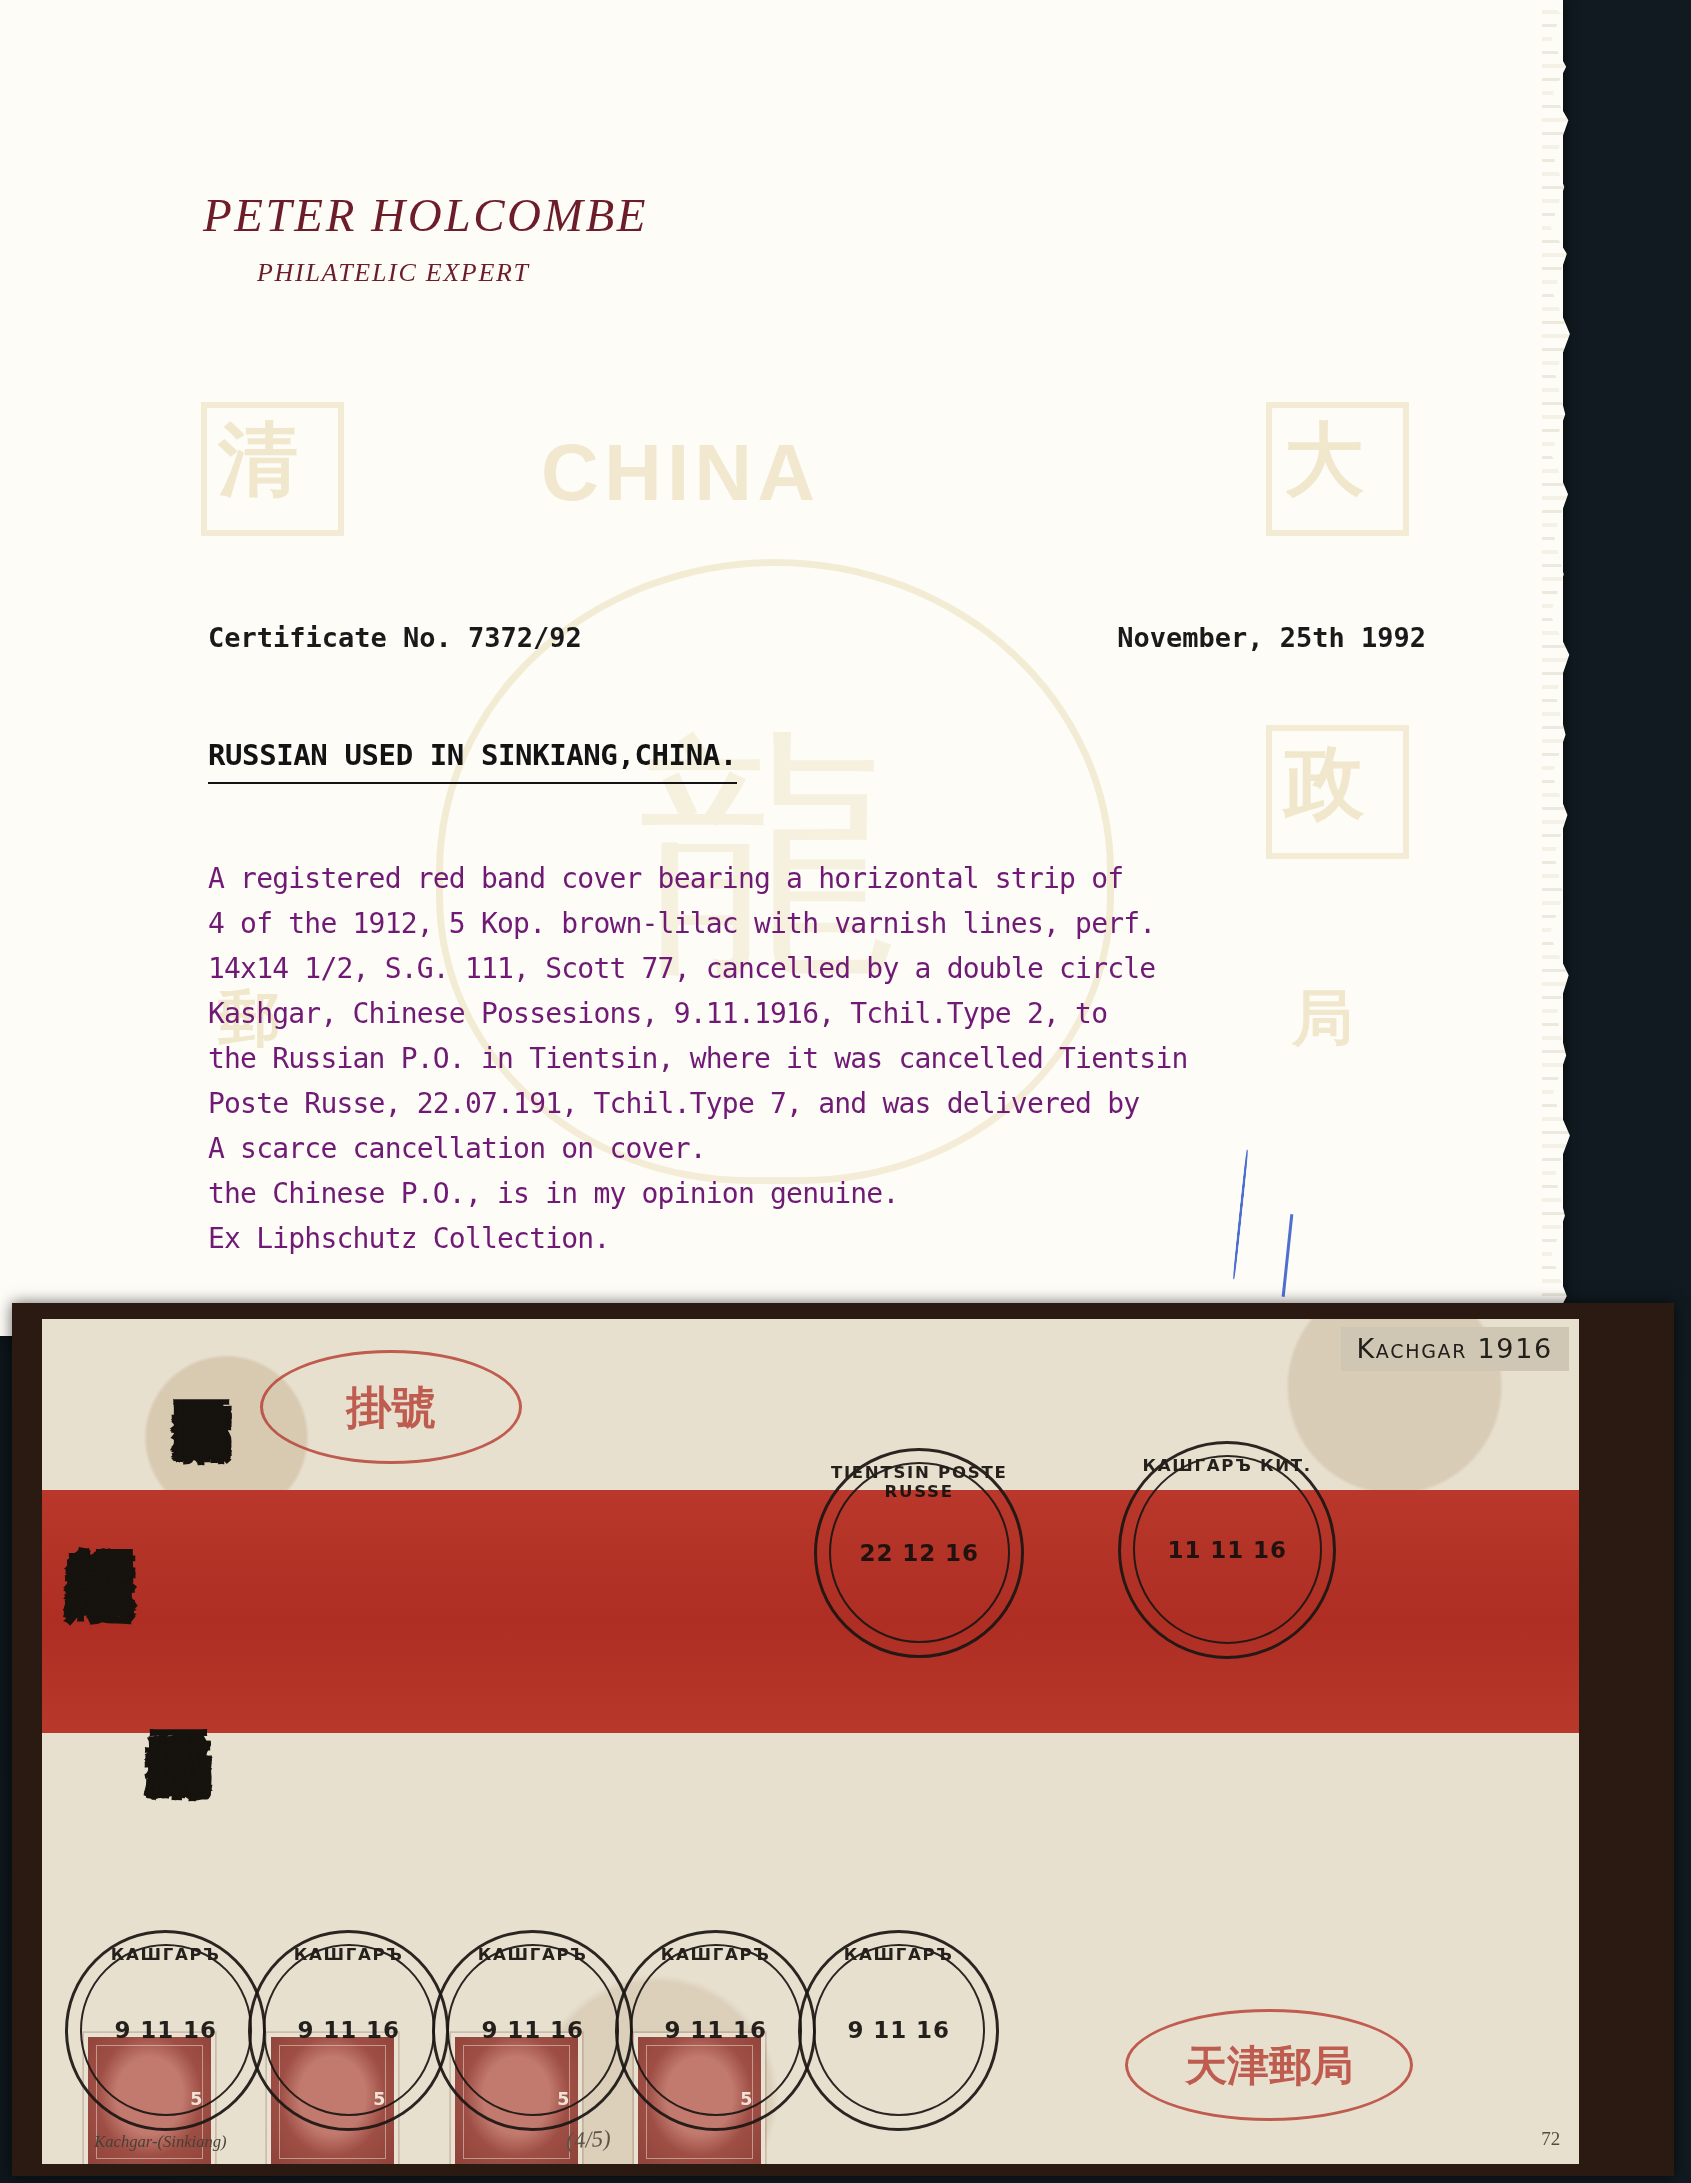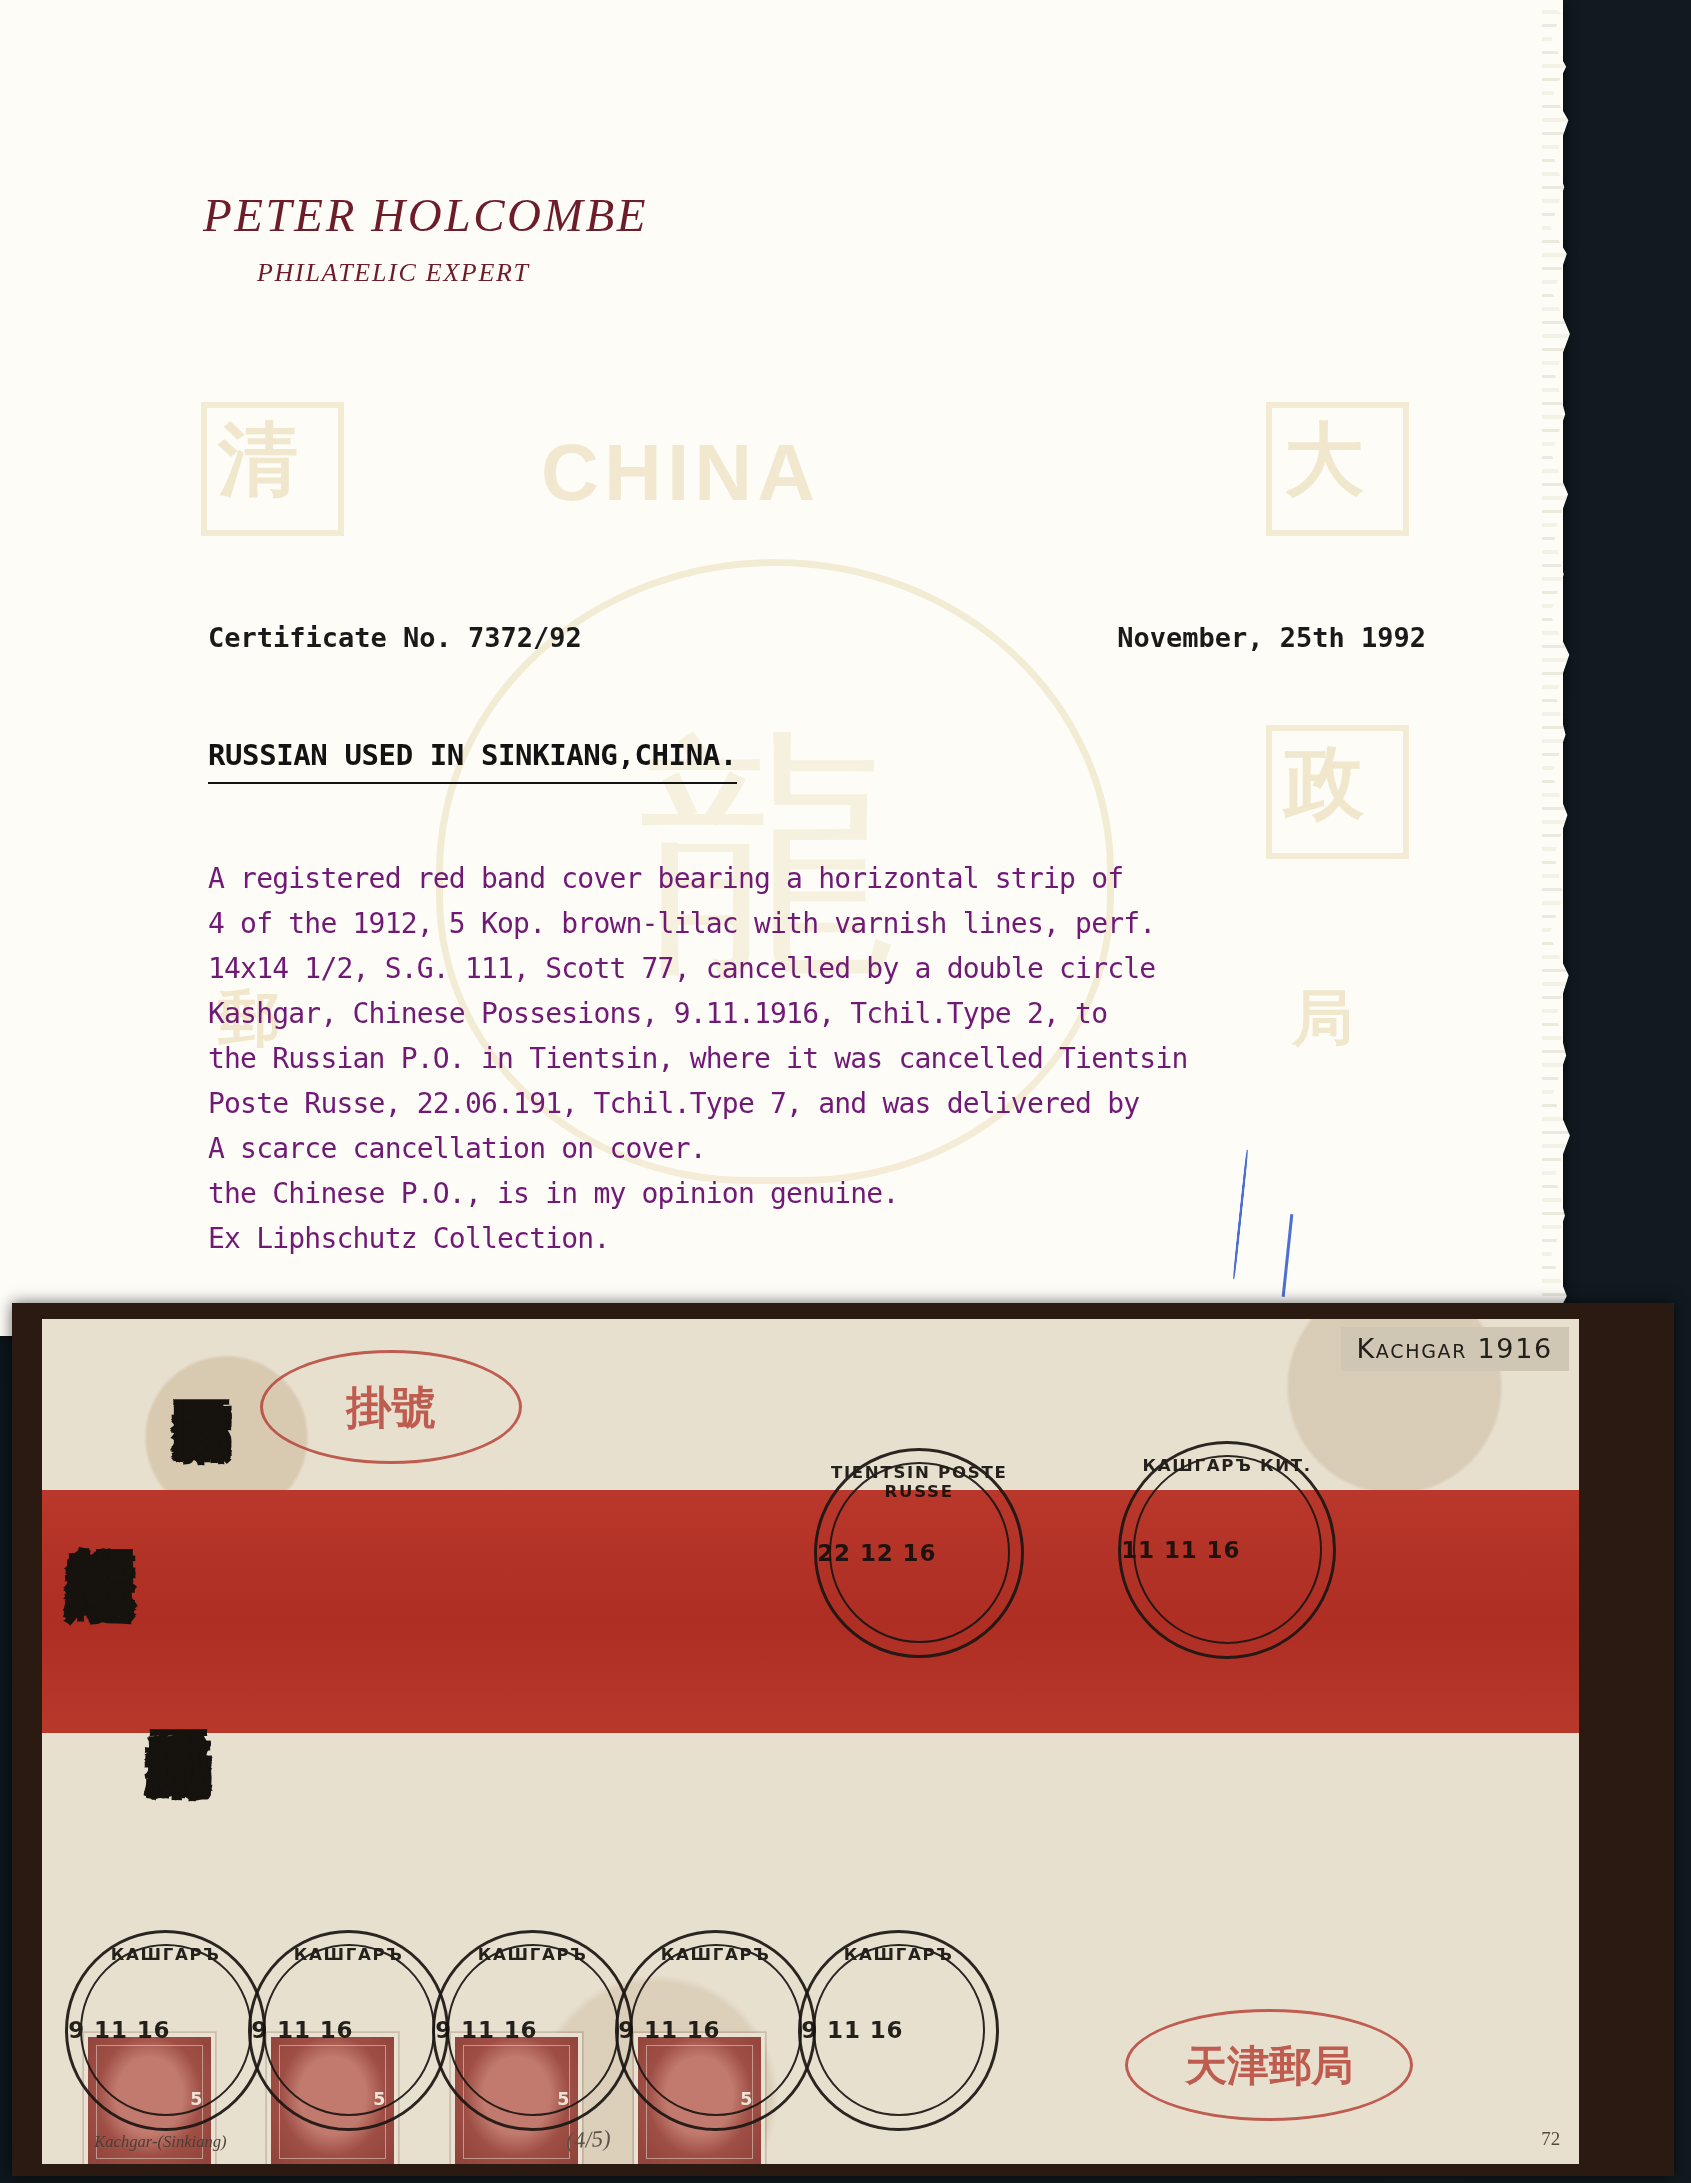--- a/index.html
+++ b/index.html
@@ -297,20 +297,21 @@
     inset: 11.4px;
     border: 2.6px solid #1b1613;
     border-radius: 50%;
   }
   .pmark .date {
     position: absolute;
     left: 0;
     right: 0;
     top: 50%;
     transform: translateY(-50%);
+    text-align: center;
     font-size: 23px;
     letter-spacing: 0.9px;
   }
   .pmark .top {
     position: absolute;
     left: 0; right: 0; top: 12.2px;
     text-align: center;
     font-size: 16.6px;
     letter-spacing: 1.7px;
   }
@@ -390,21 +391,21 @@
   </div>
 
   <div id="cert-subject">RUSSIAN USED IN SINKIANG,CHINA.</div>
 
   <div id="cert-body">
     <div>A registered red band cover bearing a horizontal strip of</div>
     <div>4 of the 1912, 5 Kop. brown-lilac with varnish lines, perf.</div>
     <div>14x14 1/2, S.G. 111, Scott 77, cancelled by a double circle</div>
     <div>Kashgar, Chinese Possesions, 9.11.1916, Tchil.Type 2, to</div>
     <div>the Russian P.O. in Tientsin, where it was cancelled Tientsin</div>
-    <div>Poste Russe, 22.06.191, Tchil.Type 7, and was delivered by</div>
+    <div>Poste Russe, 22.07.191, Tchil.Type 7, and was delivered by</div>
     <div>A scarce cancellation on cover.</div>
     <div>the Chinese P.O., is in my opinion genuine.</div>
     <div>Ex Liphschutz Collection.</div>
   </div>
 
   <div id="pen1"></div>
   <div id="pen2"></div>
 </div>
 
 <div id="cover-photo">

